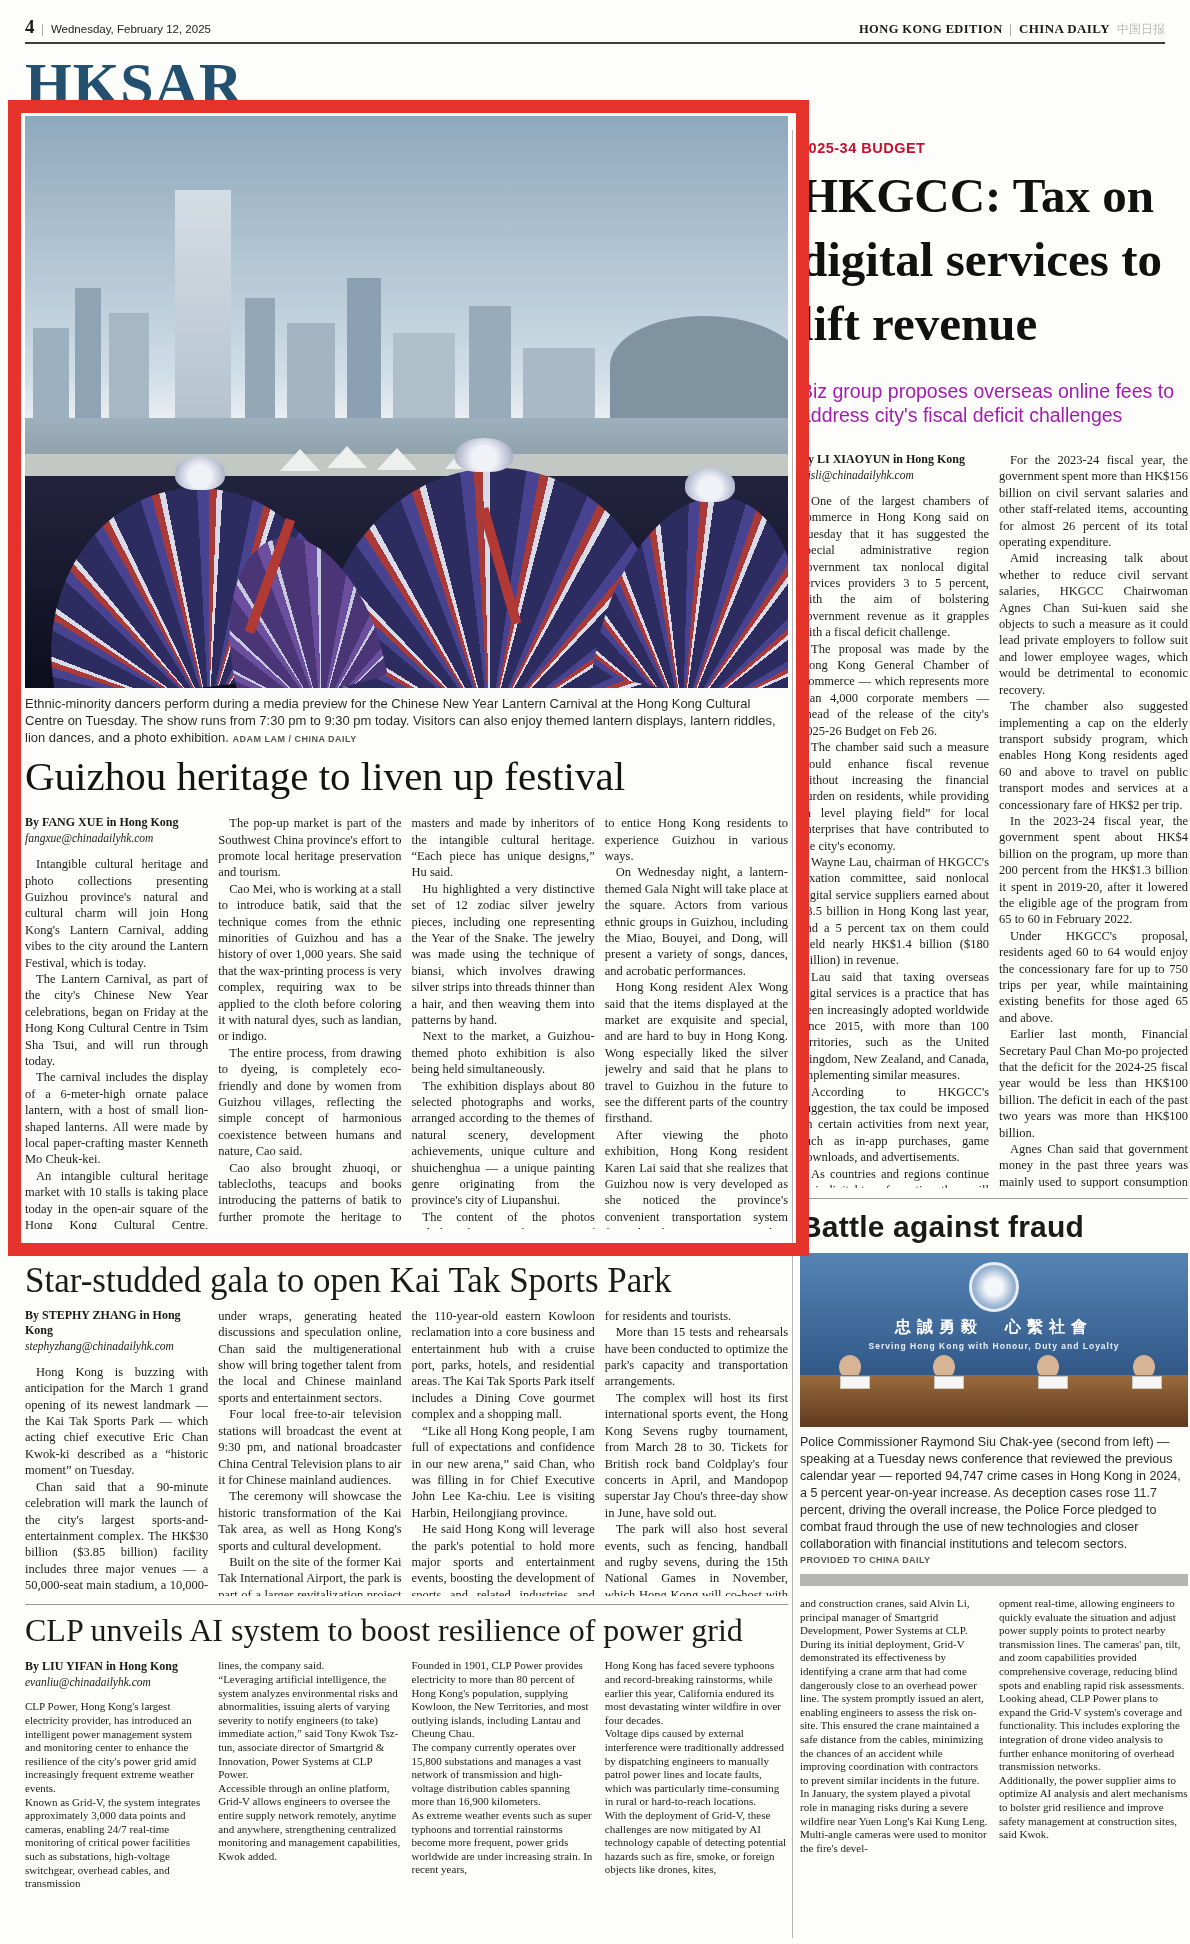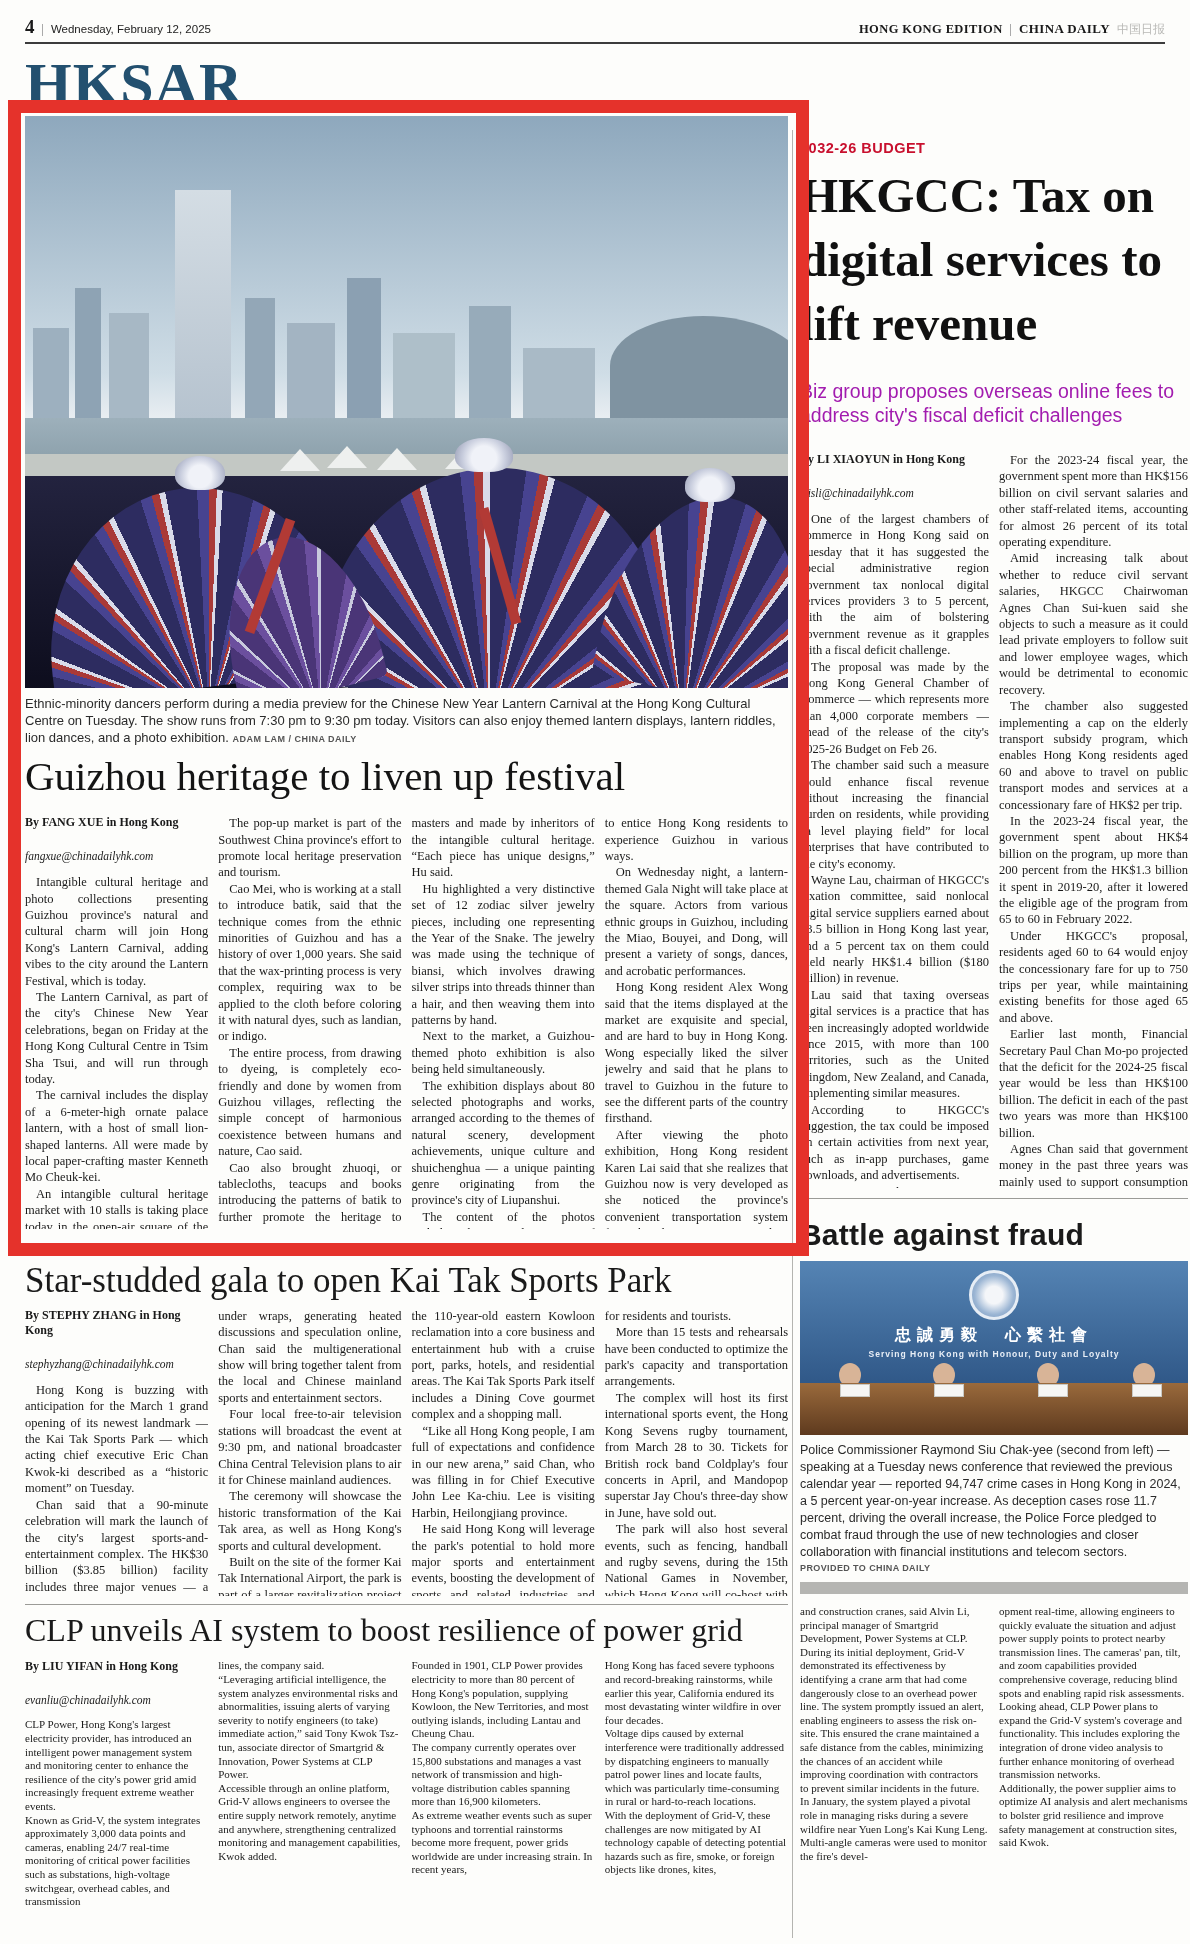--- a/index.html
+++ b/index.html
@@ -29,21 +29,21 @@
   
   .annotation-box { position:absolute; left:8px; top:100px; width:801px; height:1156px;
     border:13px solid #e5322b; z-index:30; pointer-events:none; }
   
   .cols { display:flex; gap:10px; overflow:hidden; }
   .cols > div { flex:1 1 0; overflow:hidden; }
   .body-text p { font-size:12.5px; line-height:16.4px; text-align:justify; text-indent:11px; }
   .body-text p.cont { text-indent:0; }
   .byline { margin-bottom:12px; }
   .byline .by-name { font-size:12px; font-weight:bold; display:block; }
-  .byline .by-mail { font-size:11.5px; font-style:italic; display:block; margin-top:20px; }
+  .byline .by-mail { font-size:11.5px; font-style:italic; display:block; margin-top:2px; }
   .h-rule { height:1px; background:#9b9b97; }
   
   .photo-main { position:relative; width:763px; height:572px; overflow:hidden;
     background:linear-gradient(180deg,#8ea8bd,#cfdde6 45%,#e9eef2 53%); }
   .pm-b { position:absolute; }
   .pm-b.b1 { left:8px;  top:212px; width:36px; height:90px;  background:#9db0bf; }
   .pm-b.b2 { left:50px; top:172px; width:26px; height:130px; background:#8ea3b4; }
   .pm-b.b3 { left:84px; top:197px; width:40px; height:105px; background:#a7b8c5; }
   .pm-b.b4 { left:150px; top:74px; width:56px; height:228px; background:linear-gradient(180deg,#d4dde4,#b6c3cf); }
   .pm-b.b5 { left:220px; top:182px; width:30px; height:120px; background:#93a7b7; }
@@ -95,21 +95,21 @@
   .clp-text p { font-size:11px; line-height:13.6px; }
   
   .budget-label { font-family:"Liberation Sans",sans-serif; font-size:14.5px; font-weight:bold;
     color:#c8102e; letter-spacing:.5px; }
   .budget-headline { margin-top:8px; font-size:49px; line-height:64px; font-weight:700; color:#111; }
   .budget-subhead { margin-top:23px; font-family:"Liberation Sans",sans-serif;
     font-size:19.5px; line-height:24px; color:#a21caf; }
   .budget-cols { margin-top:25px; height:736px; }
   
   .rule-fraud { margin-top:10px; }
-  .fraud-headline { margin-top:19px; font-family:"Liberation Sans",sans-serif;
+  .fraud-headline { margin-top:11px; font-family:"Liberation Sans",sans-serif;
     font-size:30px; font-weight:bold; letter-spacing:.2px; }
   .photo-police { position:relative; margin-top:9px; width:100%; height:174px; overflow:hidden;
     background:linear-gradient(180deg,#5584b4,#2f5787 72%);font-weight:bold; }
   .pp-emblem { position:absolute; left:50%; top:9px; transform:translateX(-50%);
     width:50px; height:50px; border-radius:50%;
     background:radial-gradient(circle,#f4f6f9 28%,#9cb6d4 62%,#6d8fb8); border:3px solid #e6edf5; }
   .pp-motto { position:absolute; top:64px; width:100%; text-align:center; color:#fff;
     font-family:"DejaVu Sans",sans-serif; font-size:16px; letter-spacing:6px; }
   .pp-slogan { position:absolute; top:88px; width:100%; text-align:center; color:#e8eef6;
     font-family:"Liberation Sans",sans-serif; font-size:8.5px; letter-spacing:1px; }
@@ -289,21 +289,21 @@
       <div>
           <p class="cont">Hong Kong has faced severe typhoons and record-breaking rainstorms, while earlier this year, California endured its most devastating winter wildfire in over four decades.</p>
           <p>Voltage dips caused by external interference were traditionally addressed by dispatching engineers to manually patrol power lines and locate faults, which was particularly time-consuming in rural or hard-to-reach locations.</p>
           <p>With the deployment of Grid-V, these challenges are now mitigated by AI technology capable of detecting potential hazards such as fire, smoke, or foreign objects like drones, kites,</p>
         </div>
     </div>
   </div>
 
   <div class="right-region">
 
-    <div class="budget-label">2032-26 BUDGET</div>
+    <div class="budget-label">2025-34 BUDGET</div>
     <h1 class="budget-headline">HKGCC: Tax on digital services to lift revenue</h1>
     <div class="budget-subhead">Biz group proposes overseas online fees to address city's fiscal deficit challenges</div>
 
     <div class="cols budget-cols body-text">
       <div>
         <div class="byline">
           <span class="by-name">By LI XIAOYUN in Hong Kong</span>
           <span class="by-mail">irisli@chinadailyhk.com</span>
         </div>
         <div>

